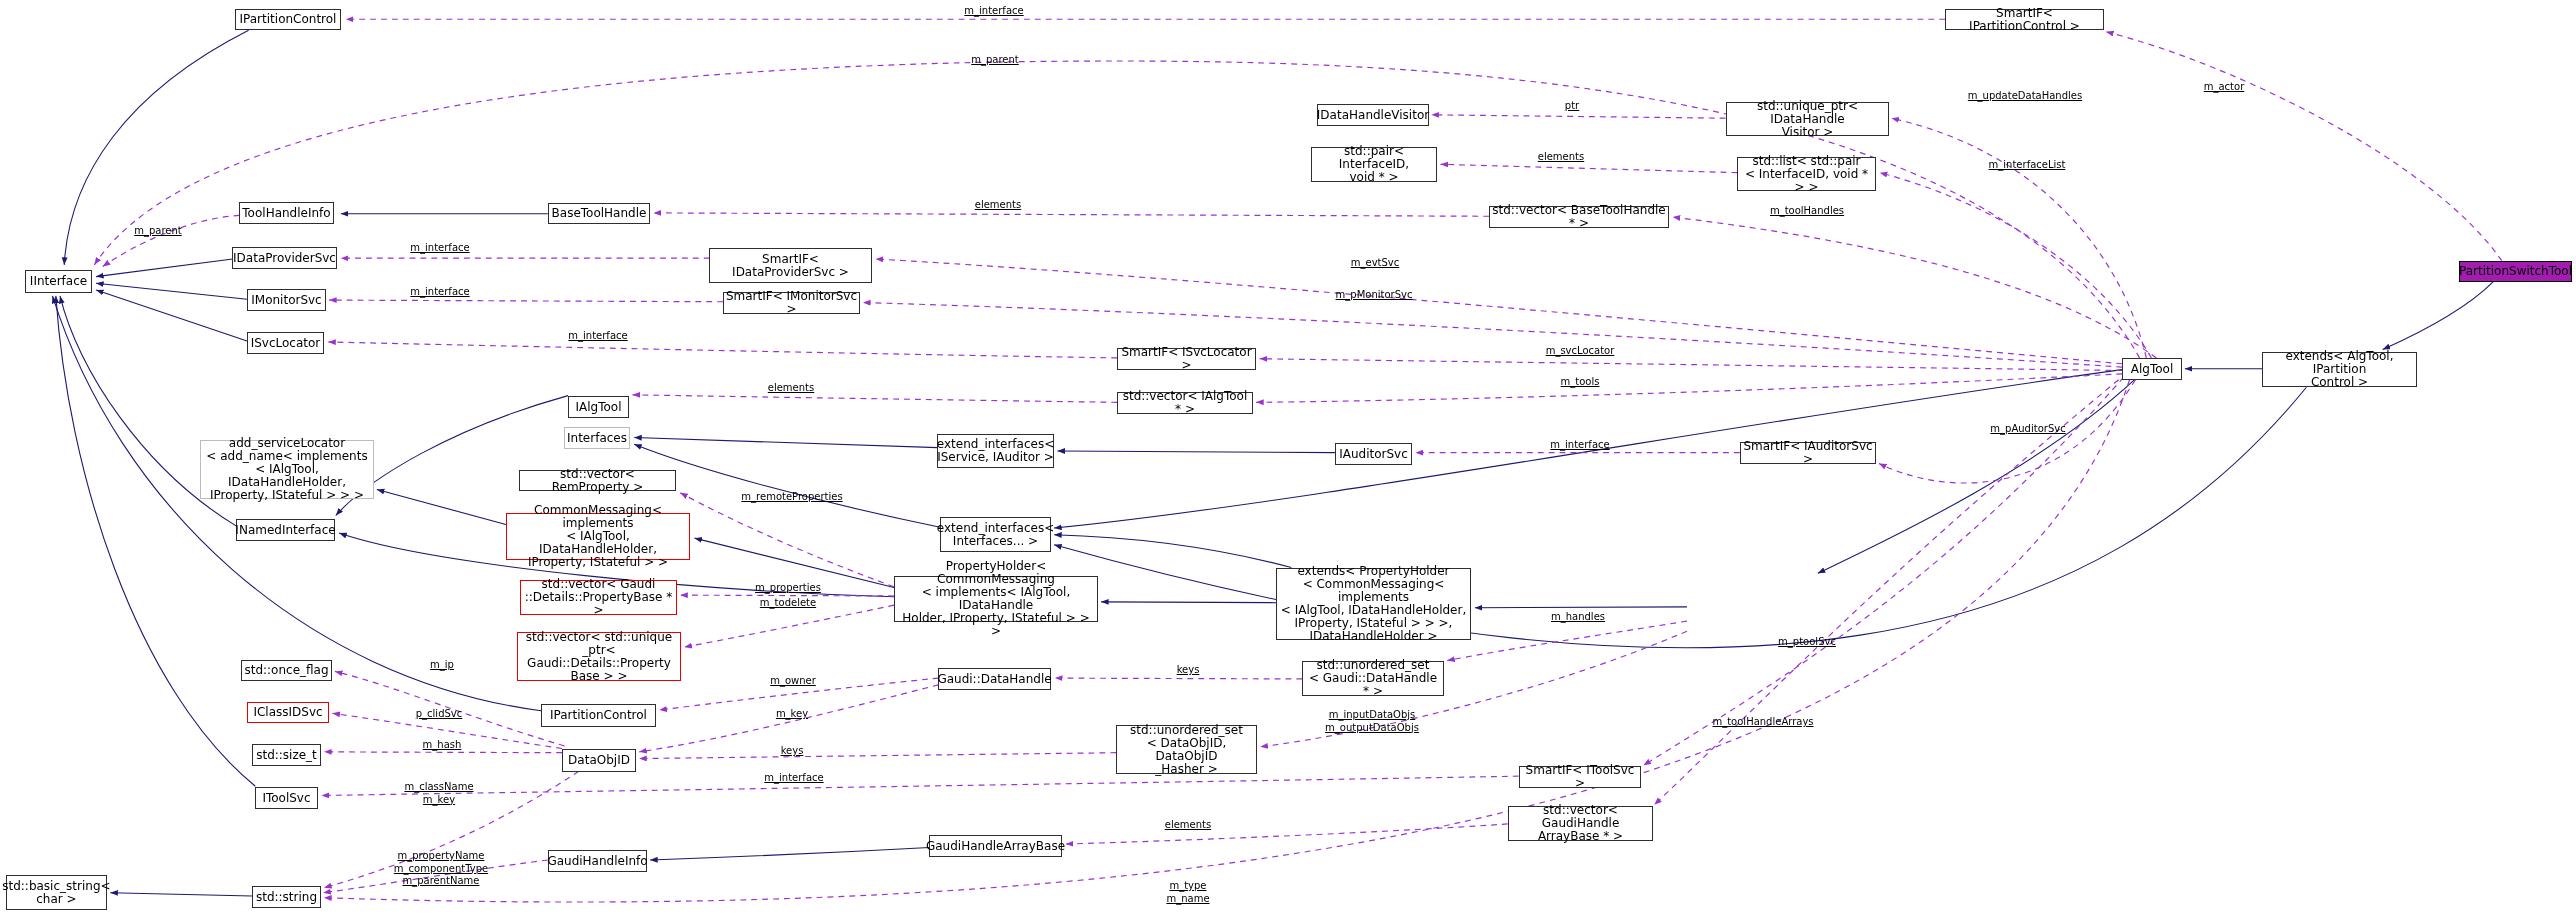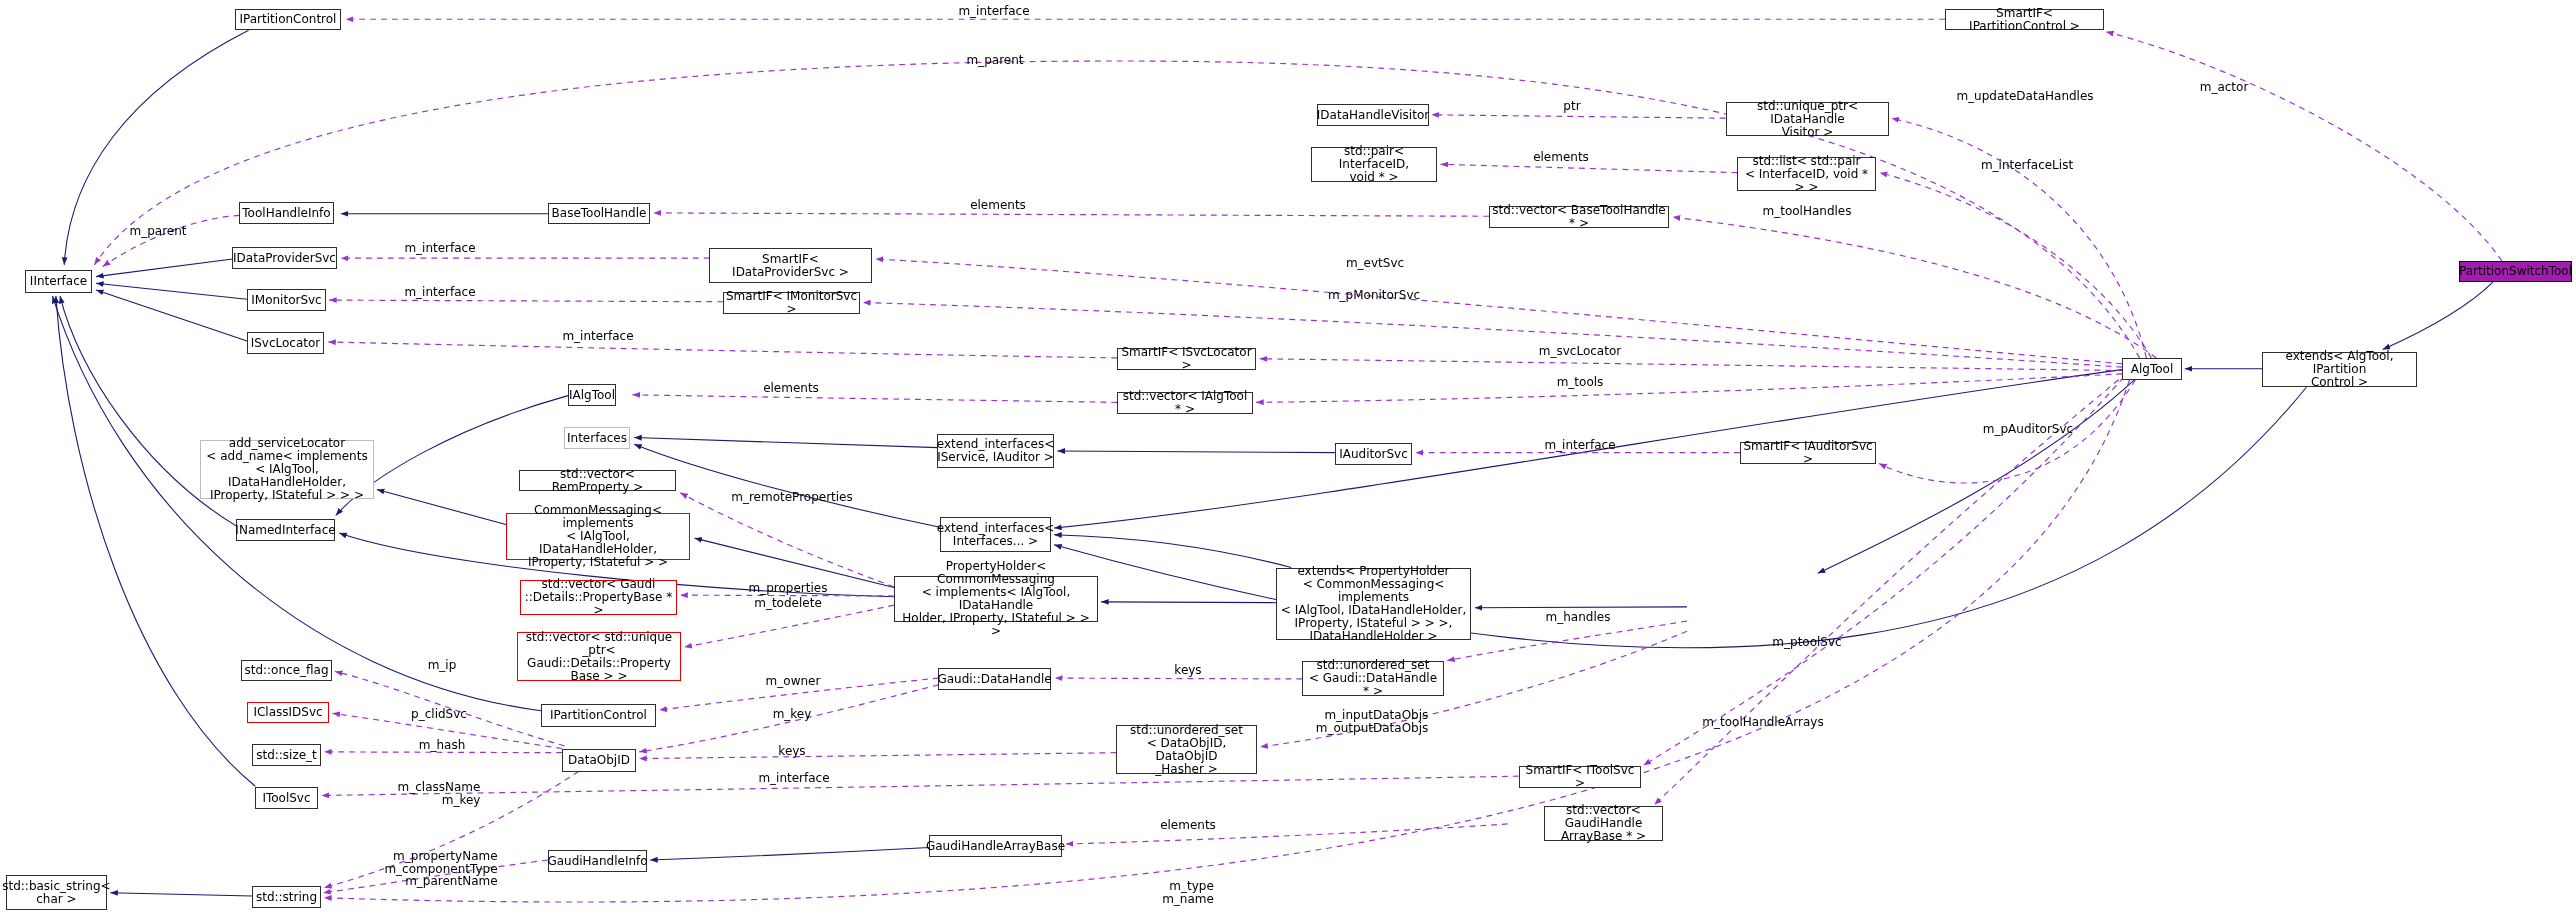--- a/index.html
+++ b/index.html
@@ -6,22 +6,22 @@
   #canvas{position:relative;width:2576px;height:917px;background:#ffffff;overflow:hidden;
           font-family:"DejaVu Sans","Liberation Sans",sans-serif;}
   #edges{position:absolute;left:0;top:0;width:2576px;height:917px;}
   .node{position:absolute;display:flex;align-items:center;justify-content:center;
         text-align:center;background:#ffffff;border:0.8px solid #2e2e2e;color:#000;
         font-size:12px;line-height:13px;white-space:pre-line;box-sizing:border-box;
         padding:0 1.7px;z-index:2;}
   .node.red{border:0.8px solid #e60000;}
   .node.gray{border:0.8px solid #bcbcbc;}
   .node.main{background:#a21caf;border:0.8px solid #000000;font-weight:normal;}
-  .elabel{position:absolute;transform:translateX(-50%);color:#000;font-size:12px;
-          line-height:12.6px;text-align:right;white-space:pre-line;z-index:3;}
+  .elabel{position:absolute;transform:translateX(-50%);color:#000;font-size:10px;
+          line-height:12.6px;text-align:center;white-space:pre-line;z-index:3;text-decoration:underline;}
 </style>
 </head>
 <body>
 
 <div id="canvas">
 
 <svg id="edges" width="2576" height="917" viewBox="0 0 3072 1094" xmlns="http://www.w3.org/2000/svg">
   <defs>
     <marker id="as" markerWidth="10" markerHeight="8" refX="9" refY="3.5" orient="auto" markerUnits="userSpaceOnUse">
       <path d="M0,0 L9,3.5 L0,7 z" fill="#1a1a70"></path>
@@ -112,21 +112,21 @@
 <div class="node" style="left:1311px;top:147px;width:126px;height:35px">std::pair&lt; InterfaceID,
 void * &gt;</div>
 <div class="node" style="left:1737px;top:157px;width:139px;height:34px">std::list&lt; std::pair
 &lt; InterfaceID, void * &gt; &gt;</div>
 <div class="node" style="left:232px;top:247px;width:105px;height:22px">IDataProviderSvc</div>
 <div class="node" style="left:709px;top:248px;width:163px;height:35px">SmartIF&lt; IDataProviderSvc &gt;</div>
 <div class="node" style="left:247px;top:289px;width:79px;height:22px">IMonitorSvc</div>
 <div class="node" style="left:723px;top:292px;width:137px;height:22px">SmartIF&lt; IMonitorSvc &gt;</div>
 <div class="node" style="left:247px;top:332px;width:77px;height:22px">ISvcLocator</div>
 <div class="node" style="left:1117px;top:348px;width:139px;height:22px">SmartIF&lt; ISvcLocator &gt;</div>
-<div class="node" style="left:568px;top:384px;width:48px;height:22px">IAlgTool</div>
+<div class="node" style="left:568px;top:396px;width:61px;height:22px">IAlgTool</div>
 <div class="node" style="left:1117px;top:392px;width:136px;height:22px">std::vector&lt; IAlgTool * &gt;</div>
 <div class="node gray" style="left:564px;top:427px;width:66px;height:22px">Interfaces</div>
 <div class="node" style="left:937px;top:434px;width:117px;height:34px">extend_interfaces&lt;
 IService, IAuditor &gt;</div>
 <div class="node" style="left:1335px;top:443px;width:77px;height:22px">IAuditorSvc</div>
 <div class="node" style="left:1740px;top:442px;width:136px;height:22px">SmartIF&lt; IAuditorSvc &gt;</div>
 <div class="node gray" style="left:200px;top:440px;width:174px;height:59px">add_serviceLocator
 &lt; add_name&lt; implements
 &lt; IAlgTool, IDataHandleHolder,
 IProperty, IStateful &gt; &gt; &gt;</div>
@@ -154,21 +154,21 @@
 <div class="node" style="left:2262px;top:352px;width:155px;height:35px">extends&lt; AlgTool, IPartition
 Control &gt;</div>
 <div class="node main" style="left:2459px;top:261px;width:113px;height:21px">PartitionSwitchTool</div>
 <div class="node" style="left:938px;top:668px;width:113px;height:22px">Gaudi::DataHandle</div>
 <div class="node" style="left:1302px;top:661px;width:142px;height:35px">std::unordered_set
 &lt; Gaudi::DataHandle * &gt;</div>
 <div class="node" style="left:1116px;top:725px;width:141px;height:49px">std::unordered_set
 &lt; DataObjID, DataObjID
 _Hasher &gt;</div>
 <div class="node" style="left:1519px;top:766px;width:122px;height:22px">SmartIF&lt; IToolSvc &gt;</div>
-<div class="node" style="left:1544px;top:806px;width:119px;height:35px">std::vector&lt; GaudiHandle
+<div class="node" style="left:1508px;top:806px;width:145px;height:35px">std::vector&lt; GaudiHandle
 ArrayBase * &gt;</div>
 <div class="node" style="left:929px;top:835px;width:133px;height:22px">GaudiHandleArrayBase</div>
 <div class="node" style="left:548px;top:850px;width:99px;height:22px">GaudiHandleInfo</div>
 <div class="node" style="left:241px;top:660px;width:91px;height:21px">std::once_flag</div>
 <div class="node red" style="left:247px;top:702px;width:82px;height:21px">IClassIDSvc</div>
 <div class="node" style="left:252px;top:744px;width:69px;height:22px">std::size_t</div>
 <div class="node" style="left:255px;top:787px;width:63px;height:22px">IToolSvc</div>
 <div class="node" style="left:562px;top:749px;width:74px;height:22.6px">DataObjID</div>
 <div class="node" style="left:541px;top:704px;width:115px;height:22.6px">IPartitionControl</div>
 <div class="node" style="left:5.9px;top:875px;width:101px;height:35px">std::basic_string&lt;

